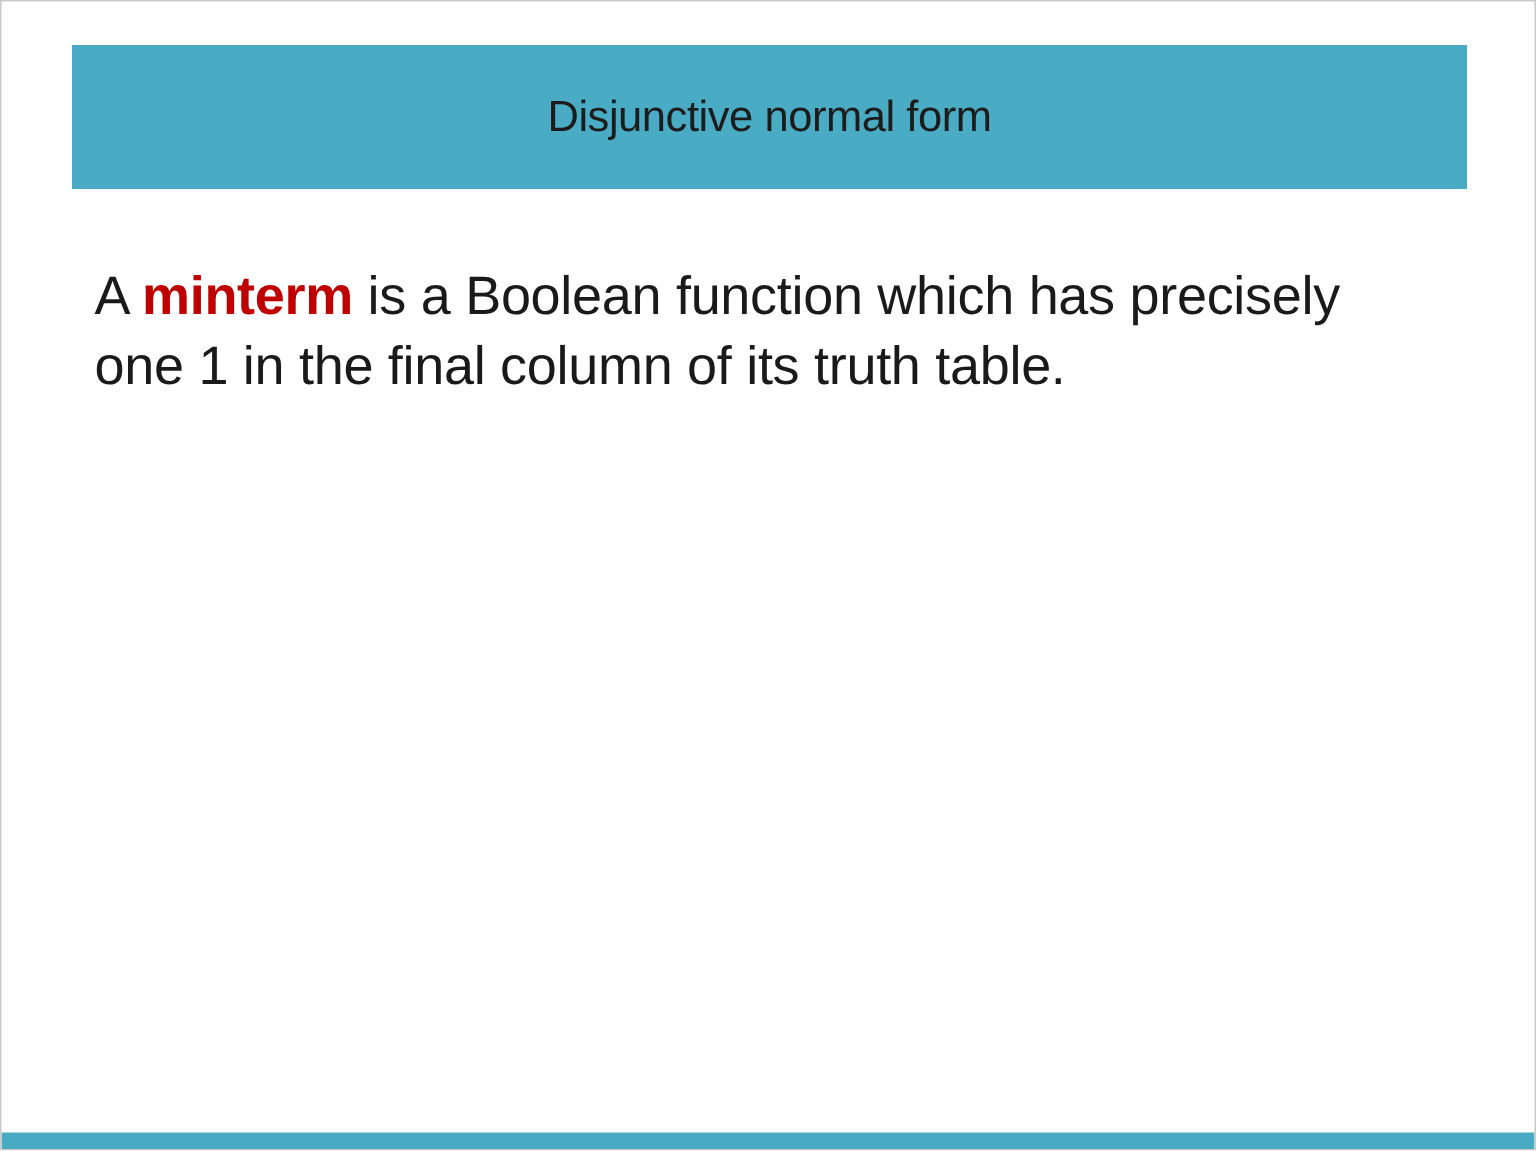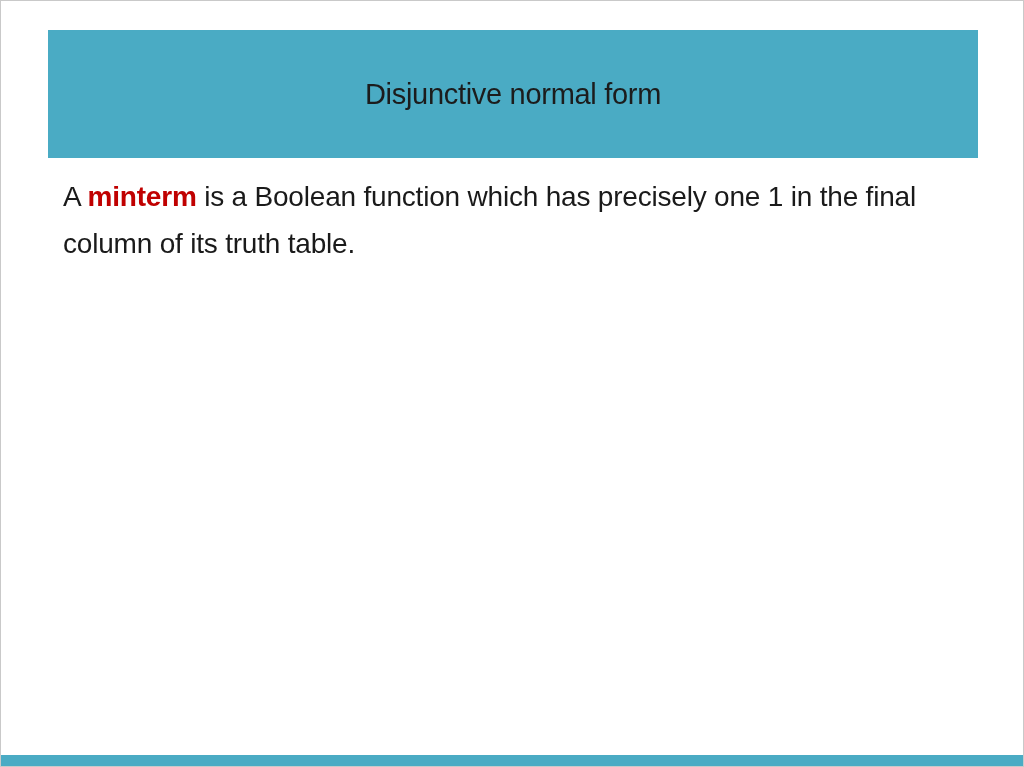--- a/index.html
+++ b/index.html
@@ -23,40 +23,40 @@
     height: 767px;
     background: var(--page-background);
     border: 1px solid var(--page-border);
     overflow: hidden;
   }
   .title-bar {
     position: absolute;
     left: 47px;
     top: 29px;
     width: 930px;
-    height: 128px;
+    height: 96px;
     background: var(--accent-teal);
     display: flex;
     align-items: center;
     justify-content: center;
   }
   .title-bar h1 {
     font-size: 29px;
     font-weight: 400;
     letter-spacing: -0.3px;
     color: var(--title-text);
   }
   .slide-body {
     position: absolute;
     left: 62px;
     top: 172px;
     width: 878px;
   }
   .definition {
-    font-size: 28px;
+    font-size: 36px;
     line-height: 47px;
     letter-spacing: -0.2px;
     color: var(--body-text);
   }
   .definition .term {
     font-weight: 700;
     color: var(--term-red);
   }
   .bottom-bar {
     position: absolute;

